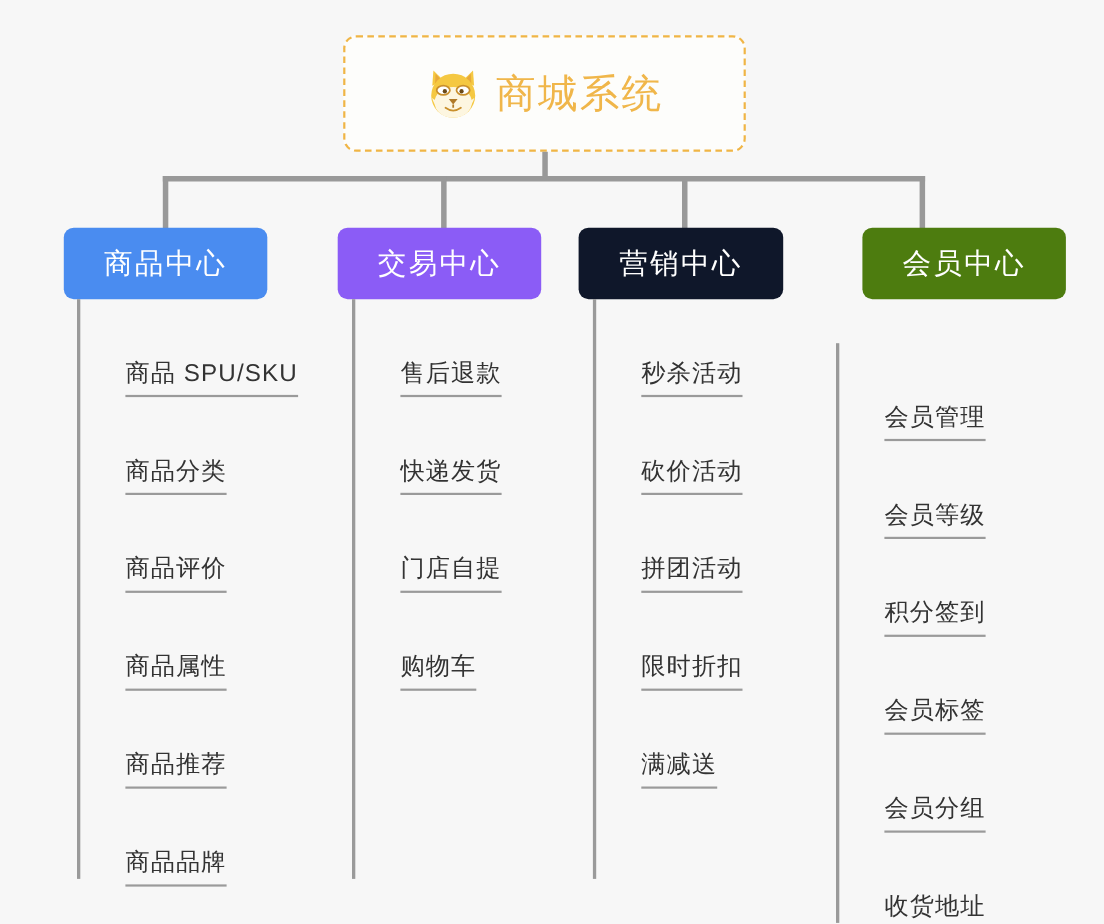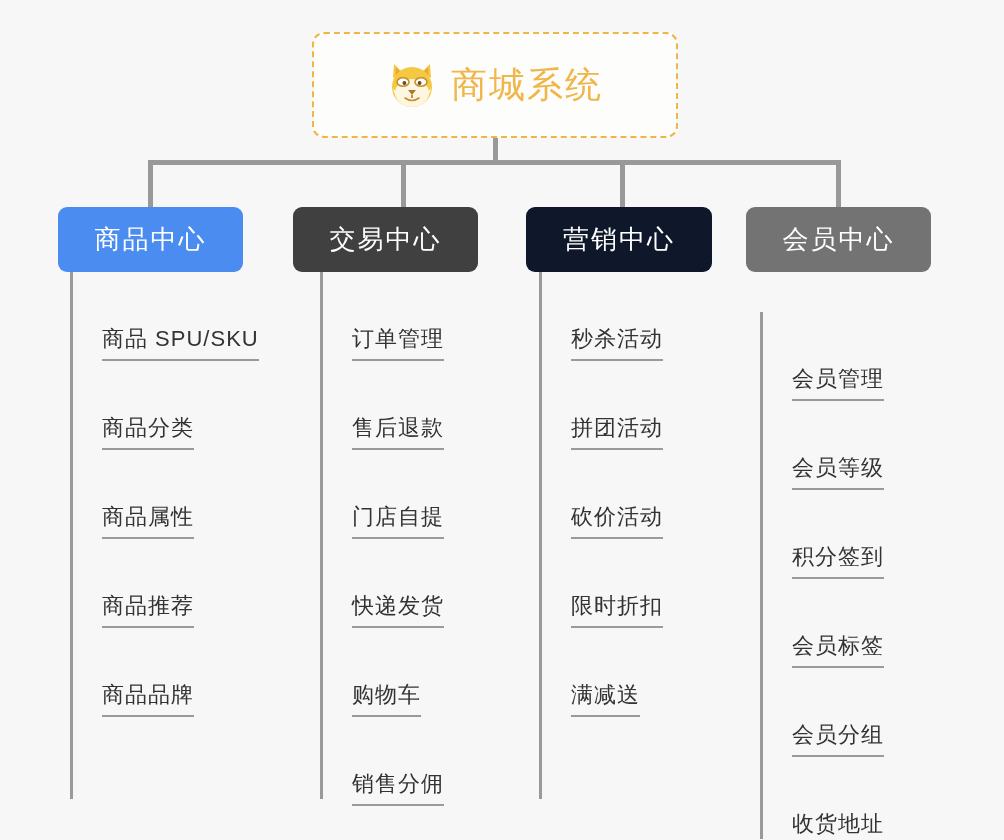--- a/index.html
+++ b/index.html
@@ -97,21 +97,21 @@
     left: 0;
     top: 0;
     width: 3px;
     background: #9a9a9a;
   }
   .item {
     position: relative;
     height: 89px;
     display: flex;
     align-items: flex-end;
-    padding-left: 32px;
+    padding-left: 44px;
   }
   .item-label {
     position: relative;
     display: inline-block;
     font-size: 22px;
     color: #333333;
     line-height: 1.25;
     padding-bottom: 7px;
     border-bottom: 2px solid #9a9a9a;
     white-space: nowrap;
@@ -148,83 +148,80 @@
   <div class="conn trunk"></div>
   <div class="conn hbar"></div>
   <div class="conn drop" id="drop-0" style="left: 148px;"></div>
   <div class="conn drop" id="drop-1" style="left: 401px;"></div>
   <div class="conn drop" id="drop-2" style="left: 620px;"></div>
   <div class="conn drop" id="drop-3" style="left: 836px;"></div>
 
   <div class="cat-box" id="cat-0" style="left: 58px; width: 185px; background: rgb(74, 140, 240);">
     <span>商品中心</span>
   </div>
-  <div class="cat-box" id="cat-1" style="left: 293px; width: 185px; background: #404040;">
+  <div class="cat-box" id="cat-1" style="left: 307px; width: 185px; background: #8b5cf6;">
     <span>交易中心</span>
   </div>
   <div class="cat-box" id="cat-2" style="left: 526px; width: 186px; background: #0f172a;">
     <span>营销中心</span>
   </div>
-  <div class="cat-box" id="cat-3" style="left: 746px; width: 185px; background: #737373;">
+  <div class="cat-box" id="cat-3" style="left: 784px; width: 185px; background: #4d7c0f;">
     <span>会员中心</span>
   </div>
 
   <div class="column" id="col-0" style="left: 70px;">
     <div class="spine" style="height: 527px;"></div>
     <div class="item">
         <span class="item-label">商品 SPU/SKU</span>
       </div>
     <div class="item">
         <span class="item-label">商品分类</span>
       </div>
     <div class="item">
+        <span class="item-label">商品评价</span>
+      </div>
+    <div class="item">
         <span class="item-label">商品属性</span>
       </div>
     <div class="item">
         <span class="item-label">商品推荐</span>
       </div>
     <div class="item">
         <span class="item-label">商品品牌</span>
       </div>
   </div>
 
   <div class="column" id="col-1" style="left: 320px;">
     <div class="spine" style="height: 527px;"></div>
     <div class="item">
-        <span class="item-label">订单管理</span>
-      </div>
-    <div class="item">
         <span class="item-label">售后退款</span>
       </div>
     <div class="item">
+        <span class="item-label">快递发货</span>
+      </div>
+    <div class="item">
         <span class="item-label">门店自提</span>
       </div>
     <div class="item">
-        <span class="item-label">快递发货</span>
-      </div>
-    <div class="item">
         <span class="item-label">购物车</span>
       </div>
-    <div class="item">
-        <span class="item-label">销售分佣</span>
-      </div>
   </div>
 
   <div class="column" id="col-2" style="left: 539px;">
     <div class="spine" style="height: 527px;"></div>
     <div class="item">
         <span class="item-label">秒杀活动</span>
       </div>
     <div class="item">
+        <span class="item-label">砍价活动</span>
+      </div>
+    <div class="item">
         <span class="item-label">拼团活动</span>
       </div>
     <div class="item">
-        <span class="item-label">砍价活动</span>
-      </div>
-    <div class="item">
         <span class="item-label">限时折扣</span>
       </div>
     <div class="item">
         <span class="item-label">满减送</span>
       </div>
   </div>
 
   <div class="column" id="col-3" style="left: 760px; margin-top: 40px;">
     <div class="spine" style="height: 527px;"></div>
     <div class="item">

